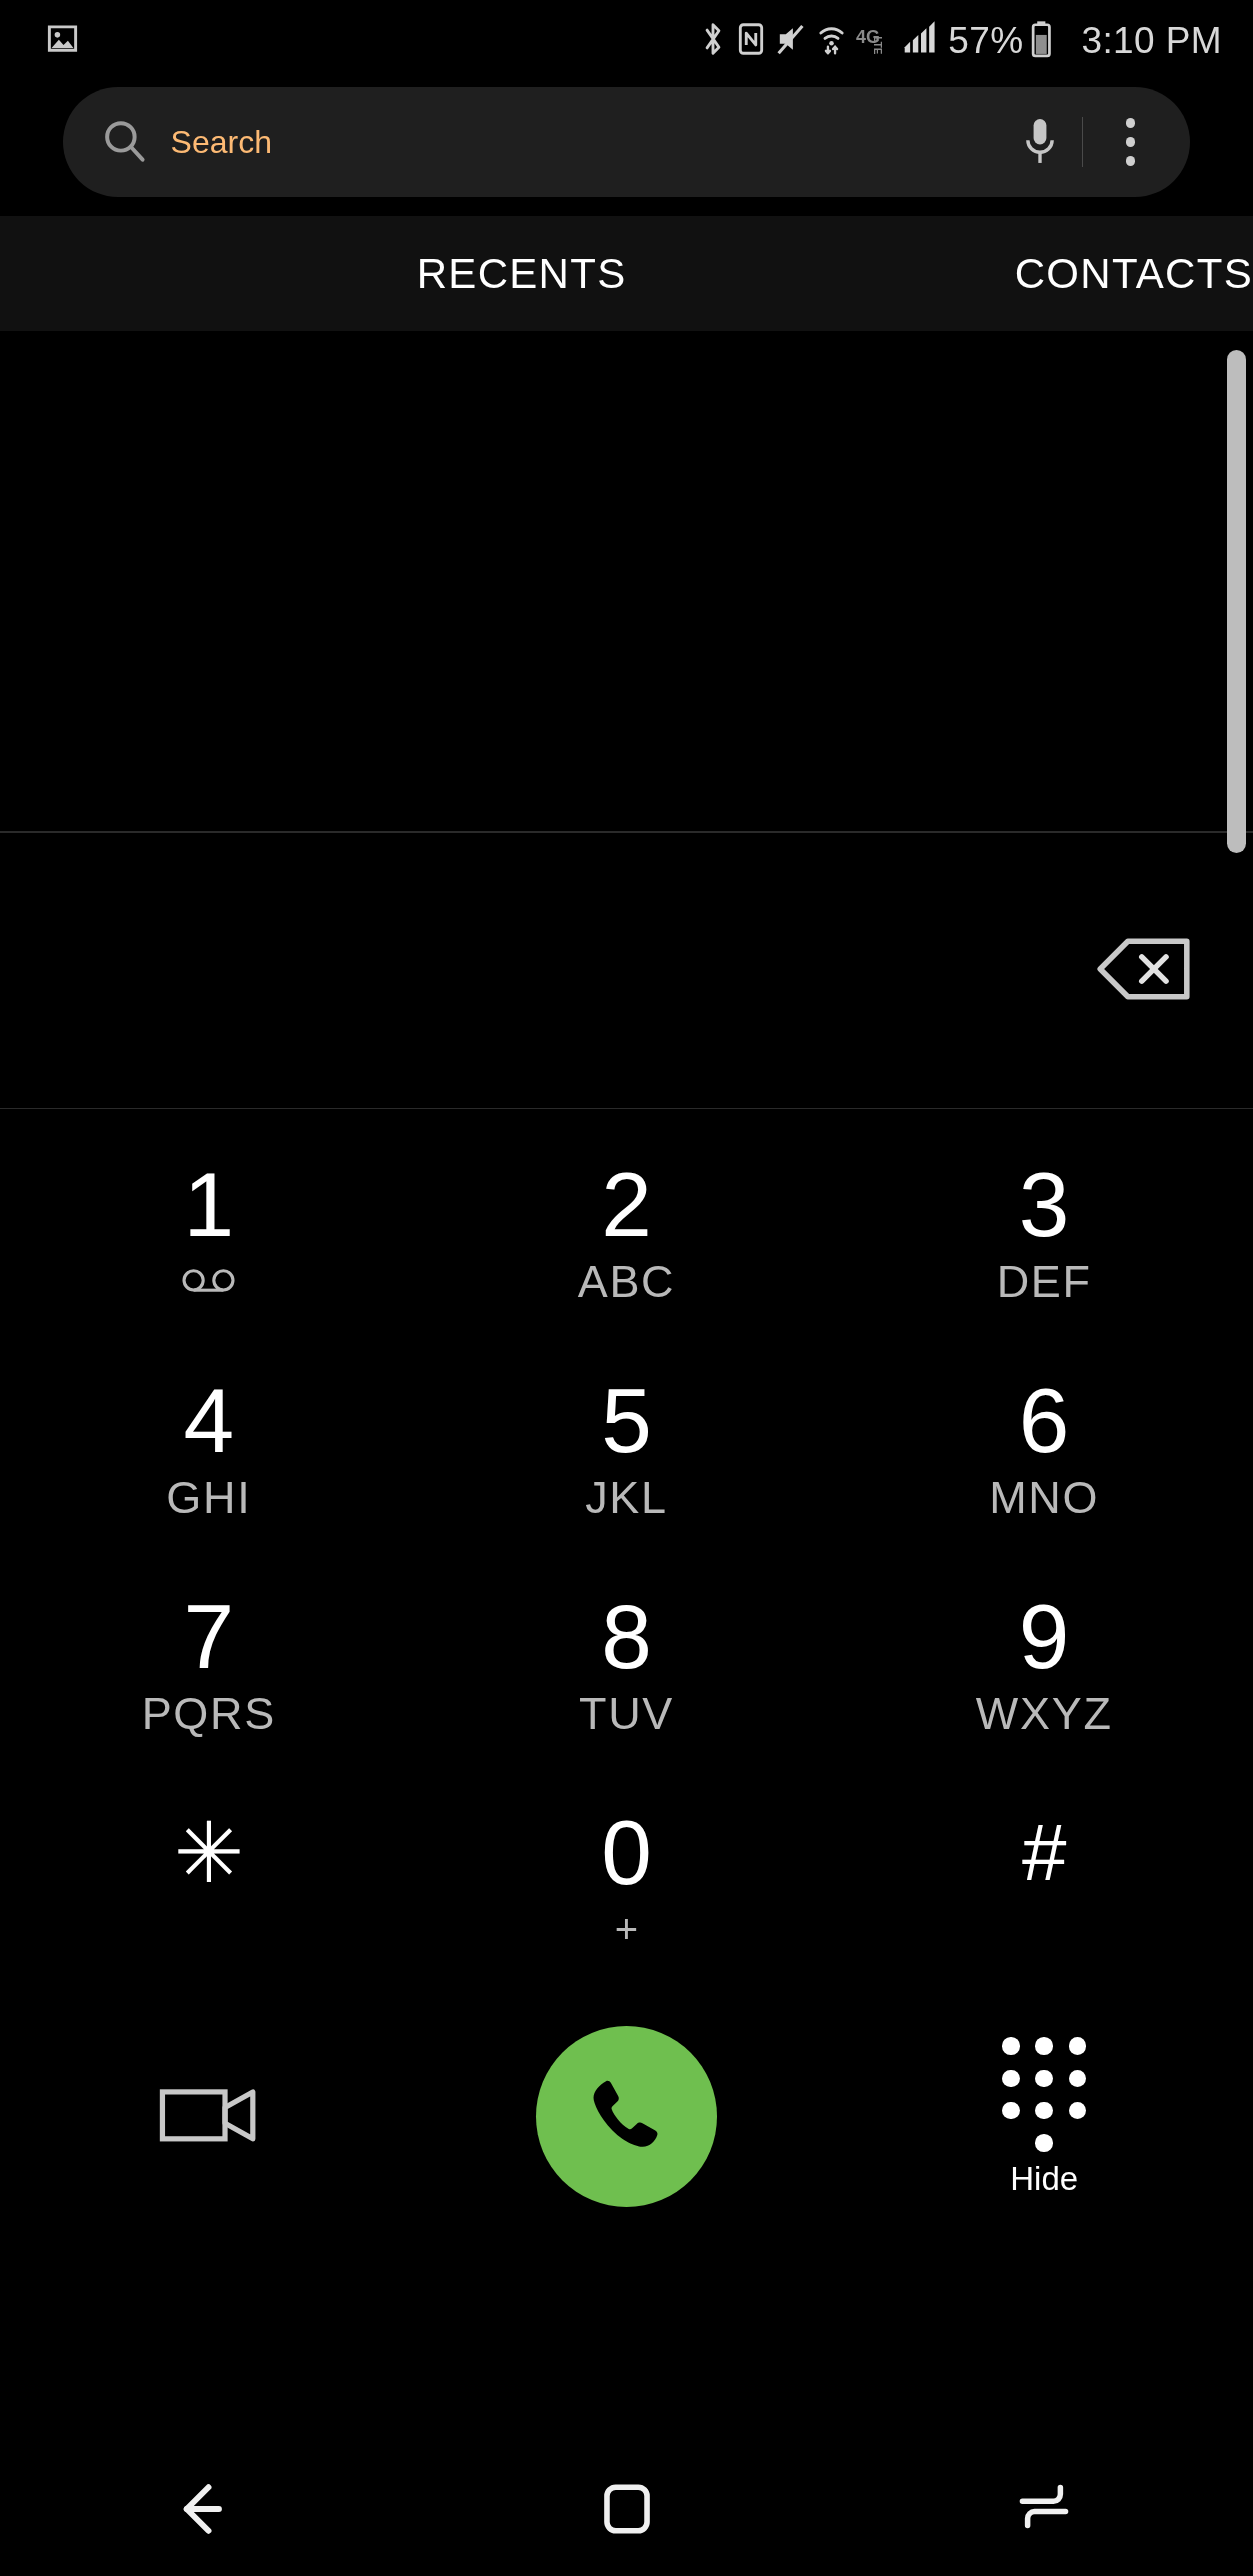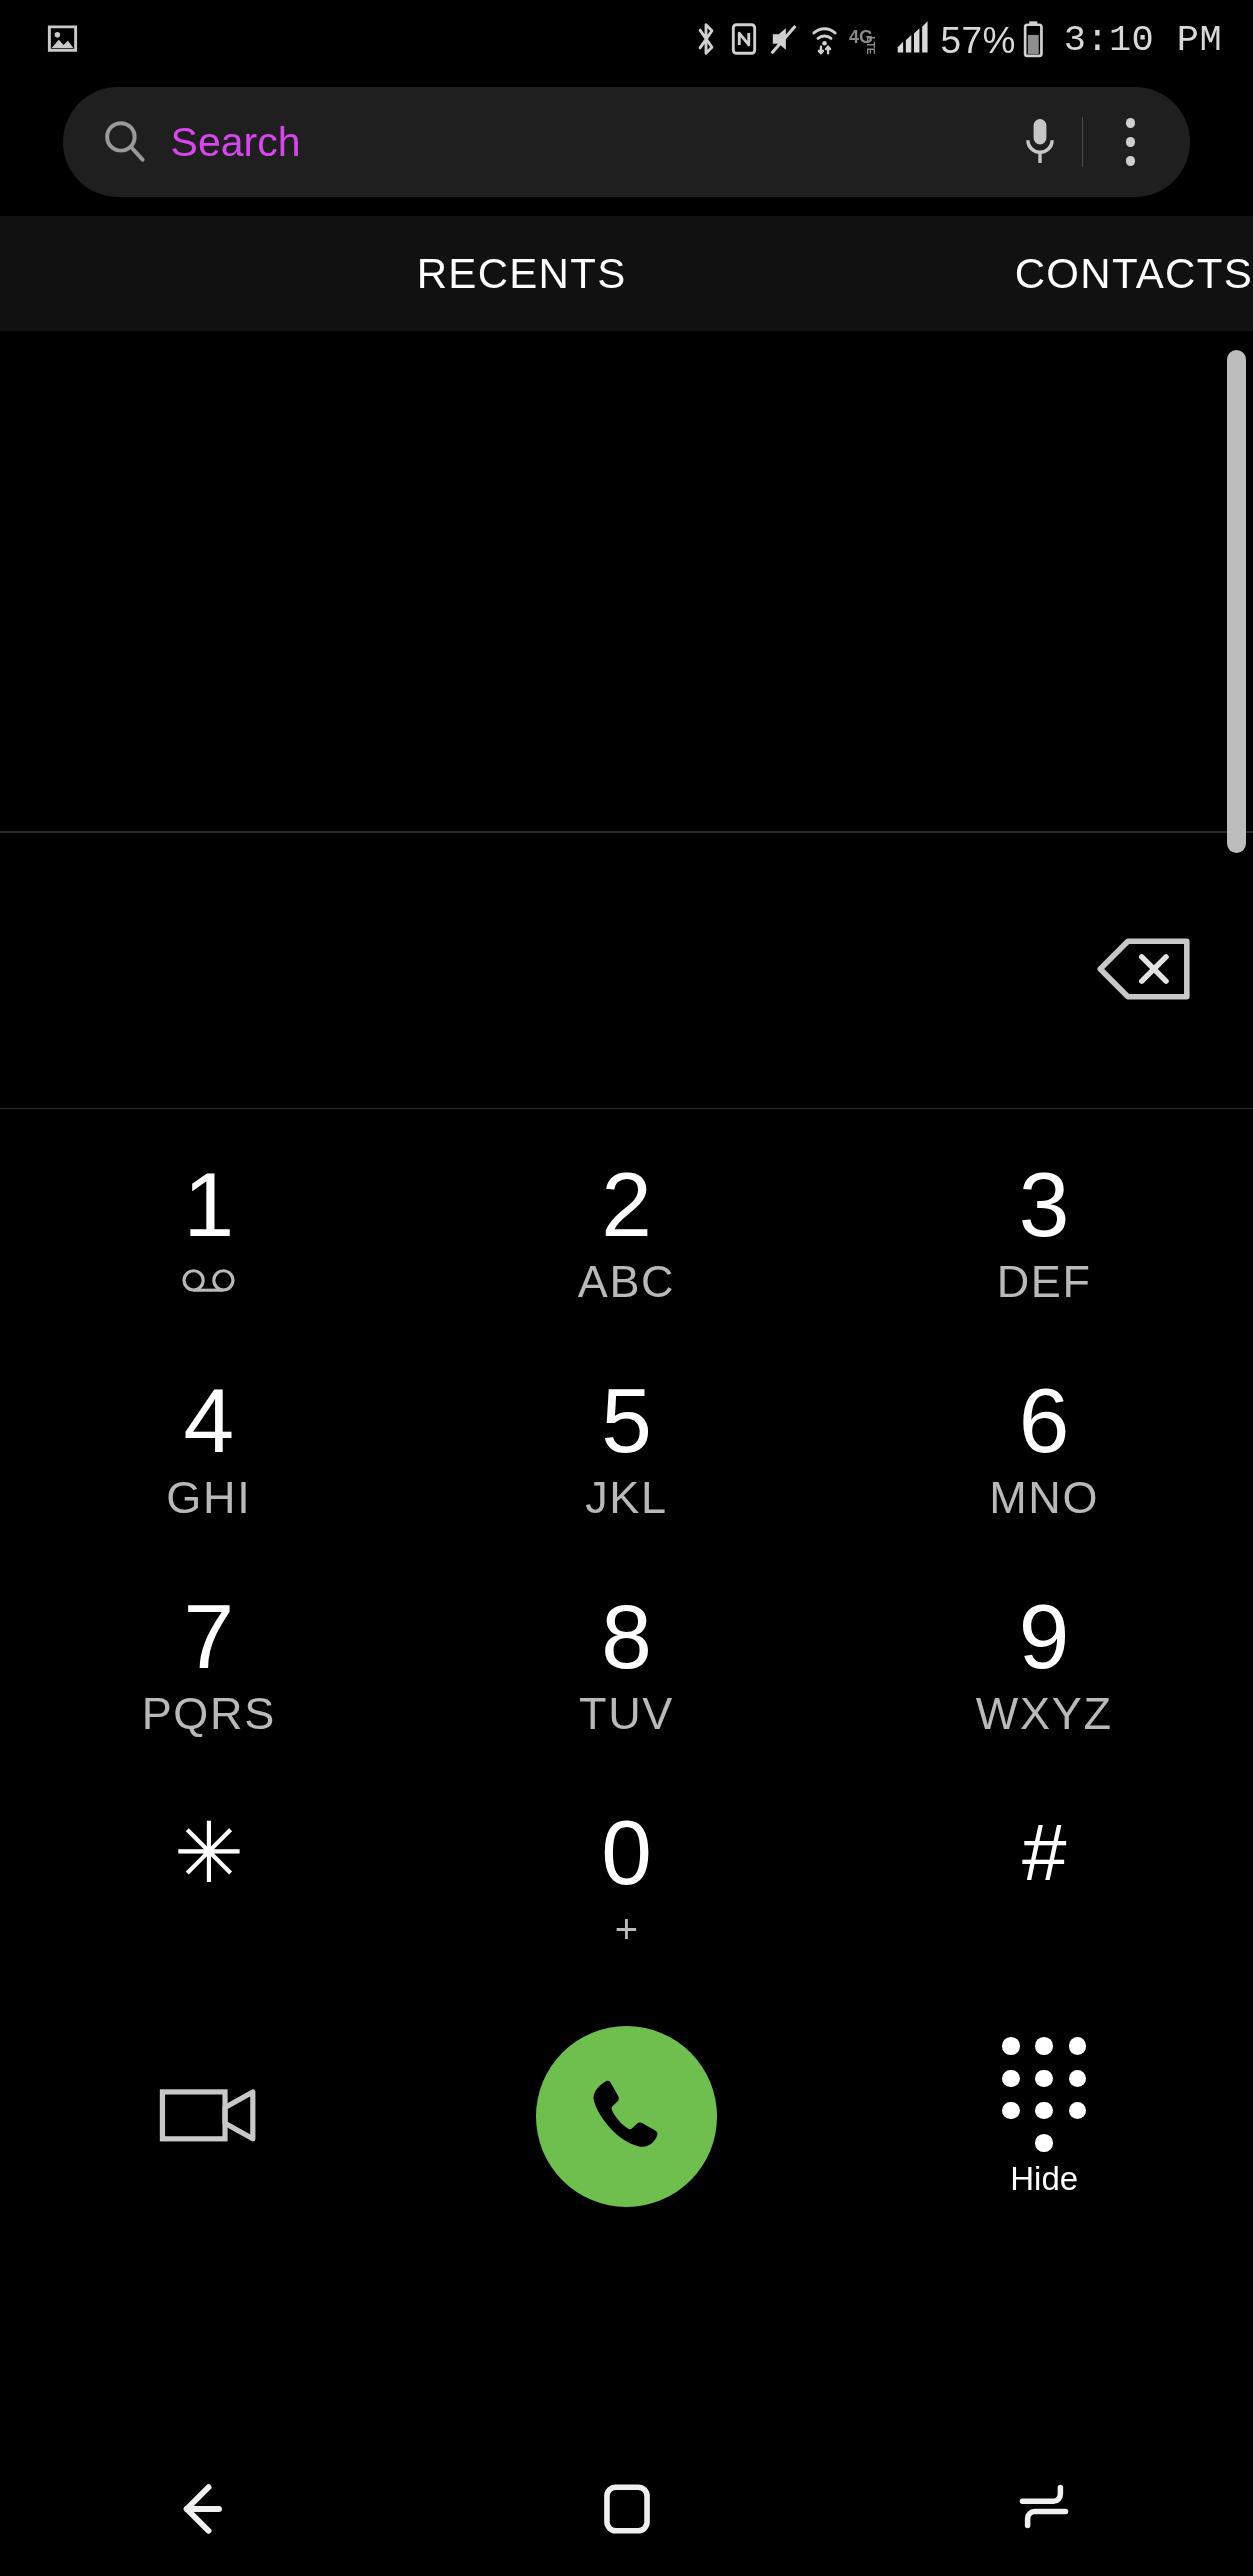--- a/index.html
+++ b/index.html
@@ -27,40 +27,40 @@
   .status-left{ display:flex; align-items:center; gap:12.2px; }
   .status-spacer{ flex:1 1 auto; }
   .status-right{ display:flex; align-items:center; gap:8px; }
   .sb-icon{ display:block; }
   .sb-text{
     color:#d8d8d8; font-size:37px; letter-spacing:0.4px;
     font-family:"Liberation Sans", sans-serif;
     line-height:1;
   }
   .sb-pct{ margin-right:-1.7px; }
-  .sb-time{ margin-left:11px;font-family:Liberation Mono, monospace; }
+  .sb-time{ margin-left:21px; }
 
   
   .search-wrap{
     flex:0 0 auto;
     padding:7px 63px 19px 63px;
     background:#000;
   }
   .search-bar{
     height:110px;
     background:#1f1f1f;
     border-radius:55px;
     display:flex; align-items:center;
     padding:0 35px 0 38px;
   }
   .search-icon{ flex:0 0 auto; margin-right:22.6px; }
   .search-placeholder{
     flex:1 1 auto;
-    color:#d946ef;
-    font-size:41px;
+    color:#fdba74;
+    font-size:32px;
     line-height:1;
   }
   .mic-icon{ flex:0 0 auto; margin-right:22.6px; }
   .v-sep{
     width:1.7px; height:50px; background:#4a4a4a;
     flex:0 0 auto; margin-right:22.6px;
   }
   .dots-menu{
     flex:0 0 auto; width:49px;
     display:flex; flex-direction:column;

